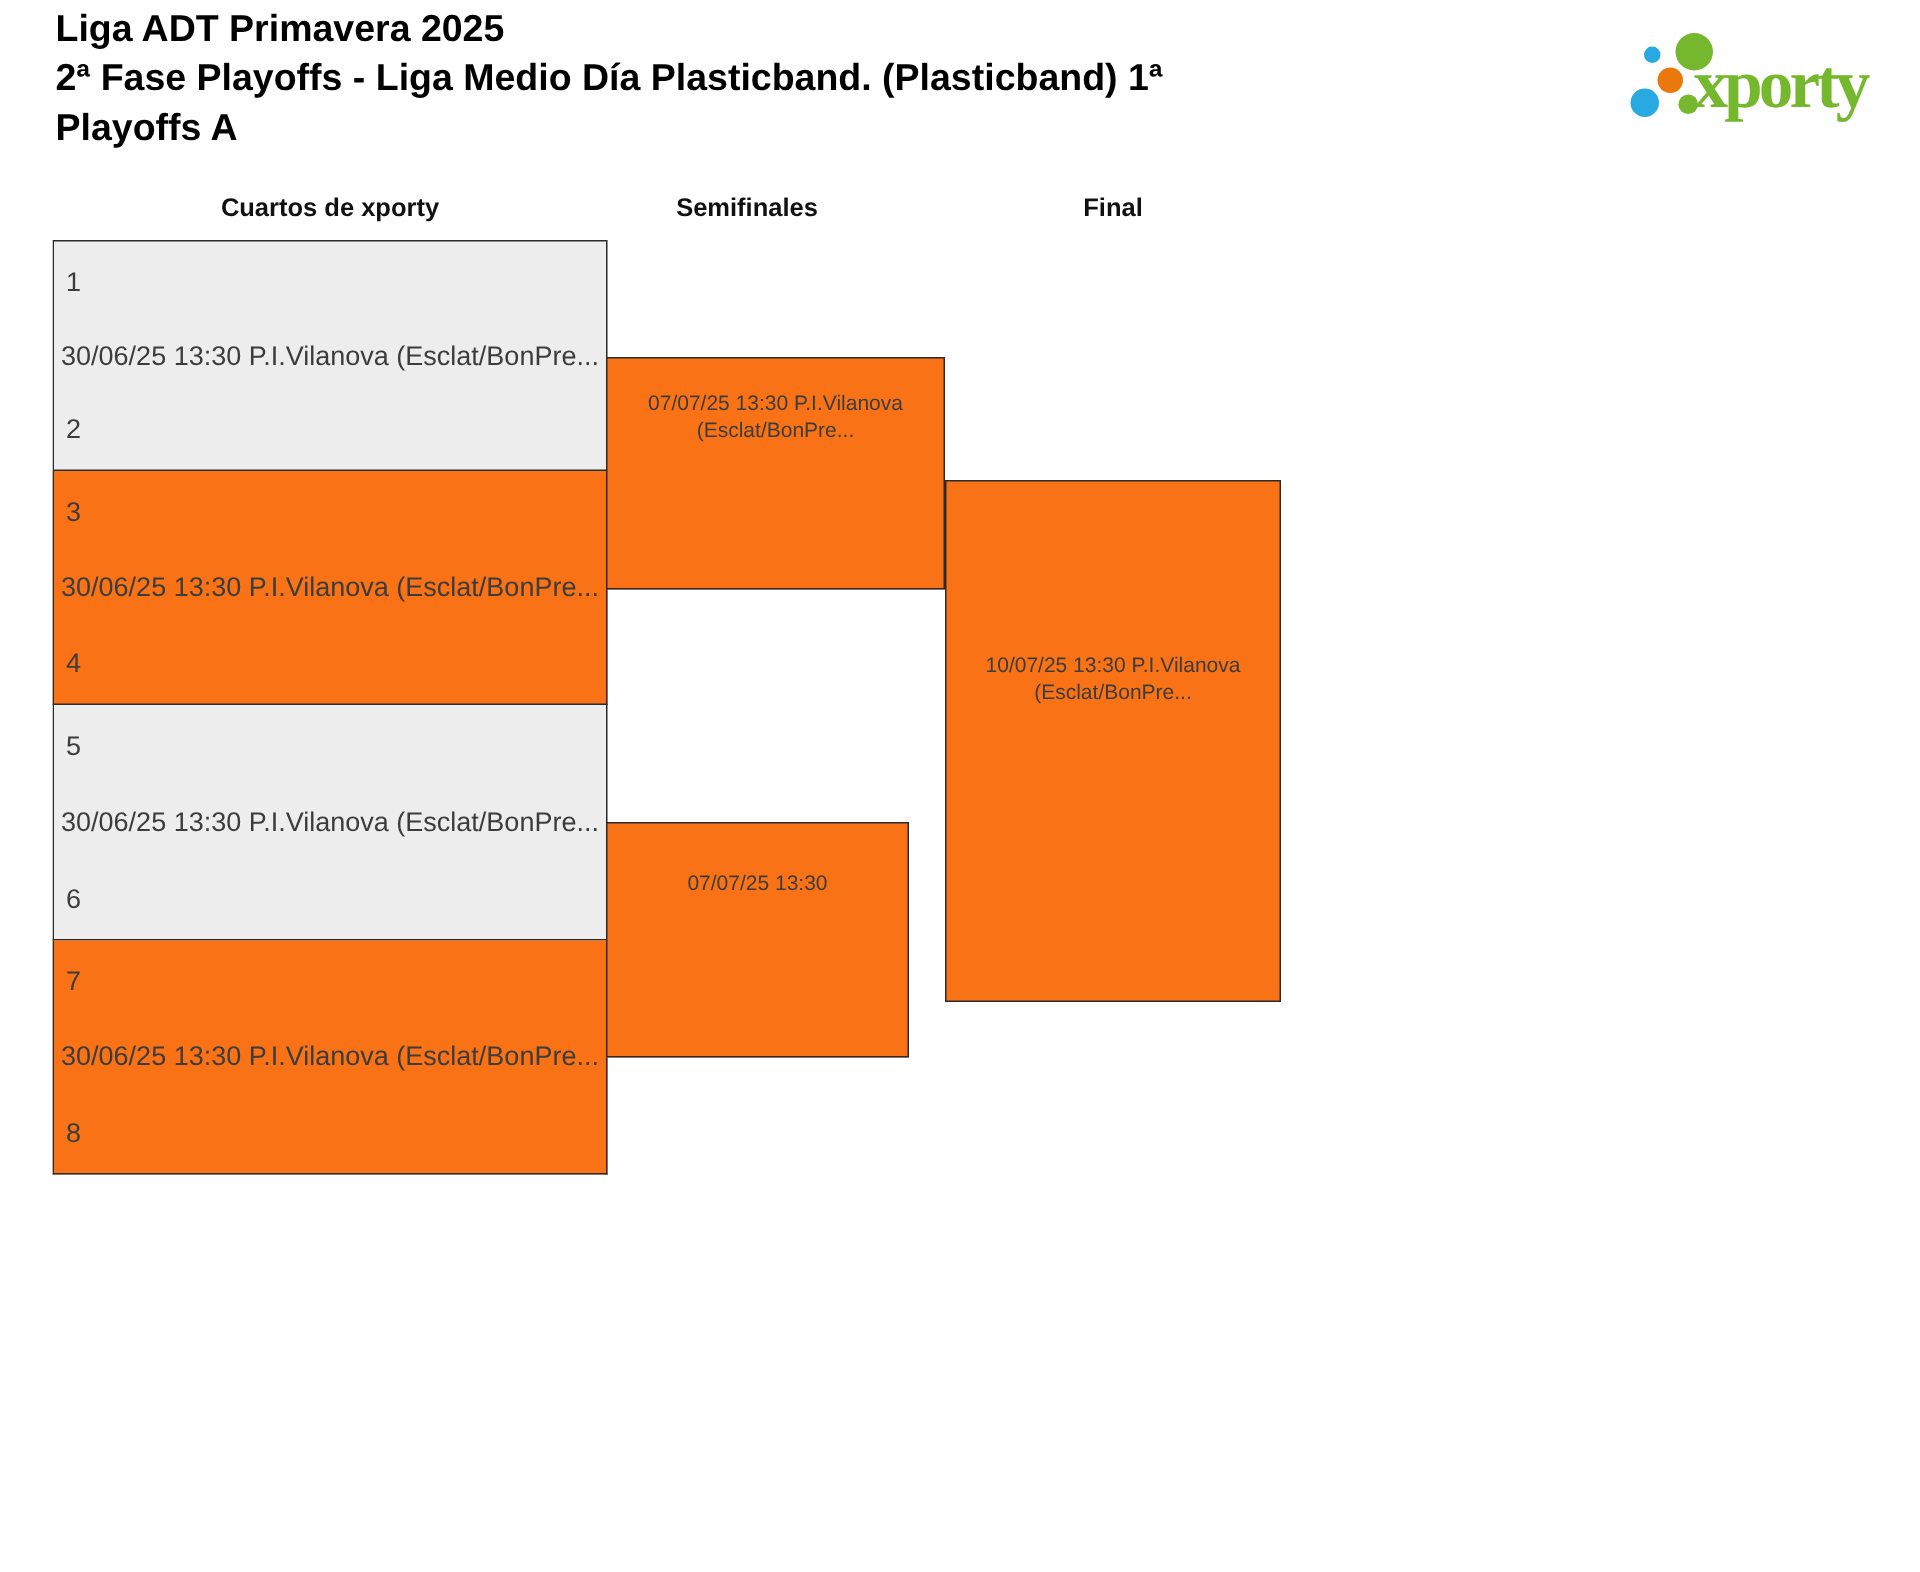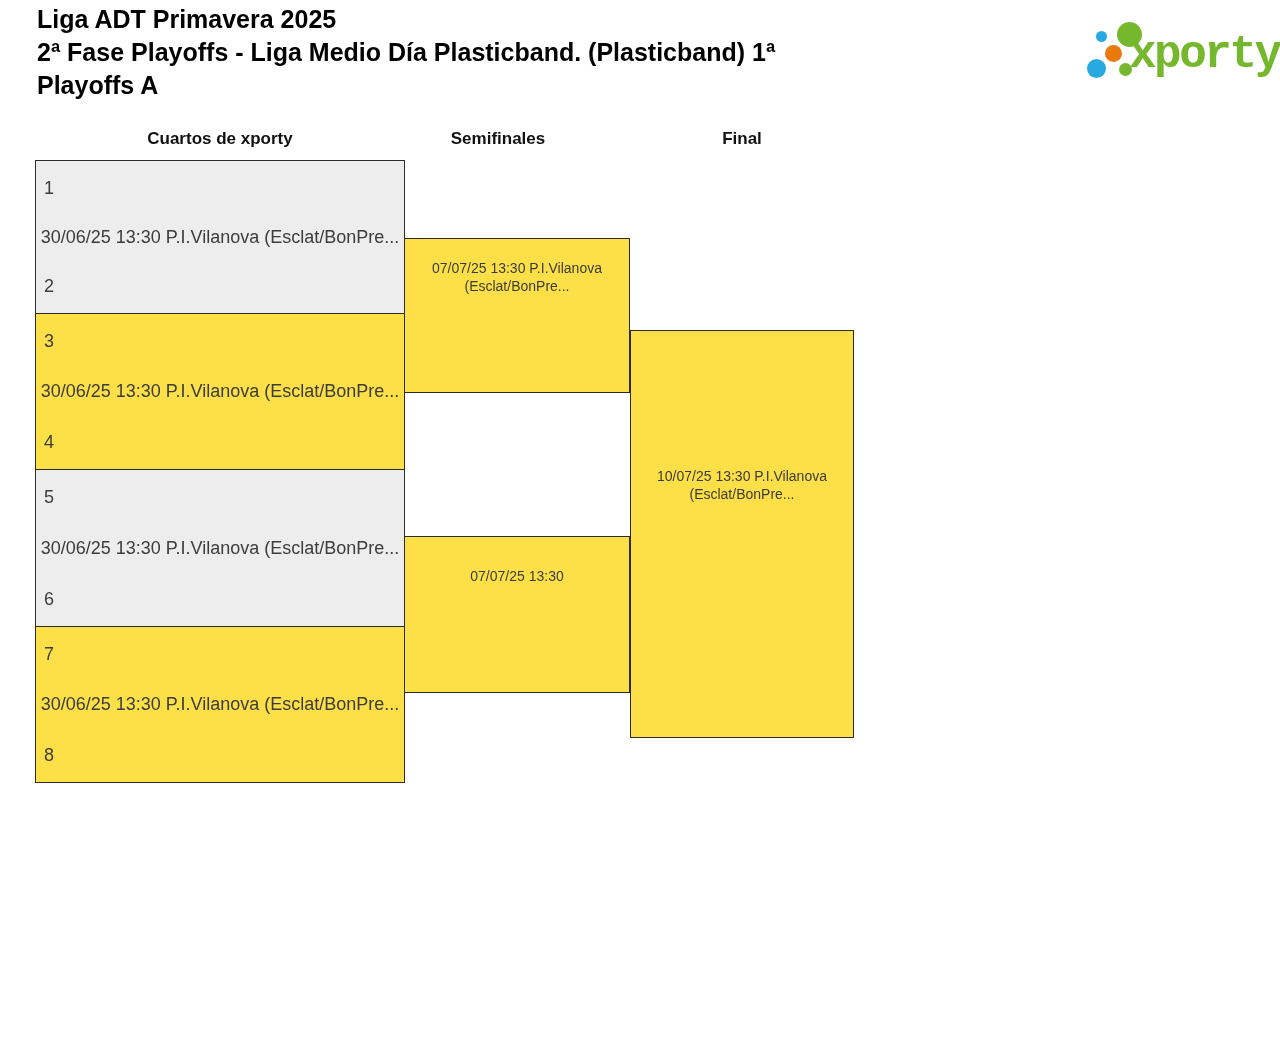--- a/index.html
+++ b/index.html
@@ -34,49 +34,49 @@
   .logo .dot{position:absolute;border-radius:50%;}
   .dot-blue-sm {left:13px;top:13px;width:11px;height:11px;background:var(--logo-blue);}
   .dot-green-lg{left:34px;top:4px; width:25px;height:25px;background:var(--logo-green);}
   .dot-orange  {left:22px;top:27px;width:17px;height:17px;background:var(--logo-orange);}
   .dot-blue-lg {left:4px; top:41px;width:19px;height:19px;background:var(--logo-blue);}
   .dot-green-sm{left:36px;top:45px;width:13px;height:13px;background:var(--logo-green);}
   .logo-word{
     position:absolute;left:46px;top:11px;
     font-size:46px;font-weight:700;letter-spacing:-2.5px;
     color:var(--logo-green);
-    font-family:Liberation Mono, monospace;
+    font-family:Liberation Serif, serif;
   }
   
   .round-header{
     position:absolute;top:128px;height:22px;
     font-size:17px;font-weight:600;color:#111;
     text-align:center;line-height:22px;
   }
   .rh-qf{left:0;width:370px;}
   .rh-sf{left:350px;width:226px;}
   .rh-f {left:595px;width:224px;text-align:center;}
 
   .box{
     position:absolute;
     border:1px solid var(--border);
-    background:#fde047;
+    background:#f97316;
   }
   .box.shaded{background:var(--box-shaded);}
   .box.no-top{border-top:none;}
 
   .qf{left:0;width:370px;display:flex;align-items:center;justify-content:center;}
   .qf1{top:160px;height:154px;}
   .qf2{top:314px;height:156px;}
   .qf3{top:470px;height:157px;}
   .qf4{top:627px;height:156px;}
 
   .sf1{left:369px;top:238px;width:226px;height:155px;}
-  .sf2{left:369px;top:536px;width:226px;height:157px;}
-  .final{left:595px;top:330px;width:224px;height:408px;}
+  .sf2{left:369px;top:548px;width:202px;height:157px;}
+  .final{left:595px;top:320px;width:224px;height:348px;}
 
   .match-label{
     font-size:18px;color:var(--text-match);
     white-space:nowrap;text-align:center;
     cursor:pointer;
   }
   .label-block{
     position:absolute;left:0;top:0;width:100%;height:50%;
     display:flex;flex-direction:column;align-items:center;justify-content:center;
   }

